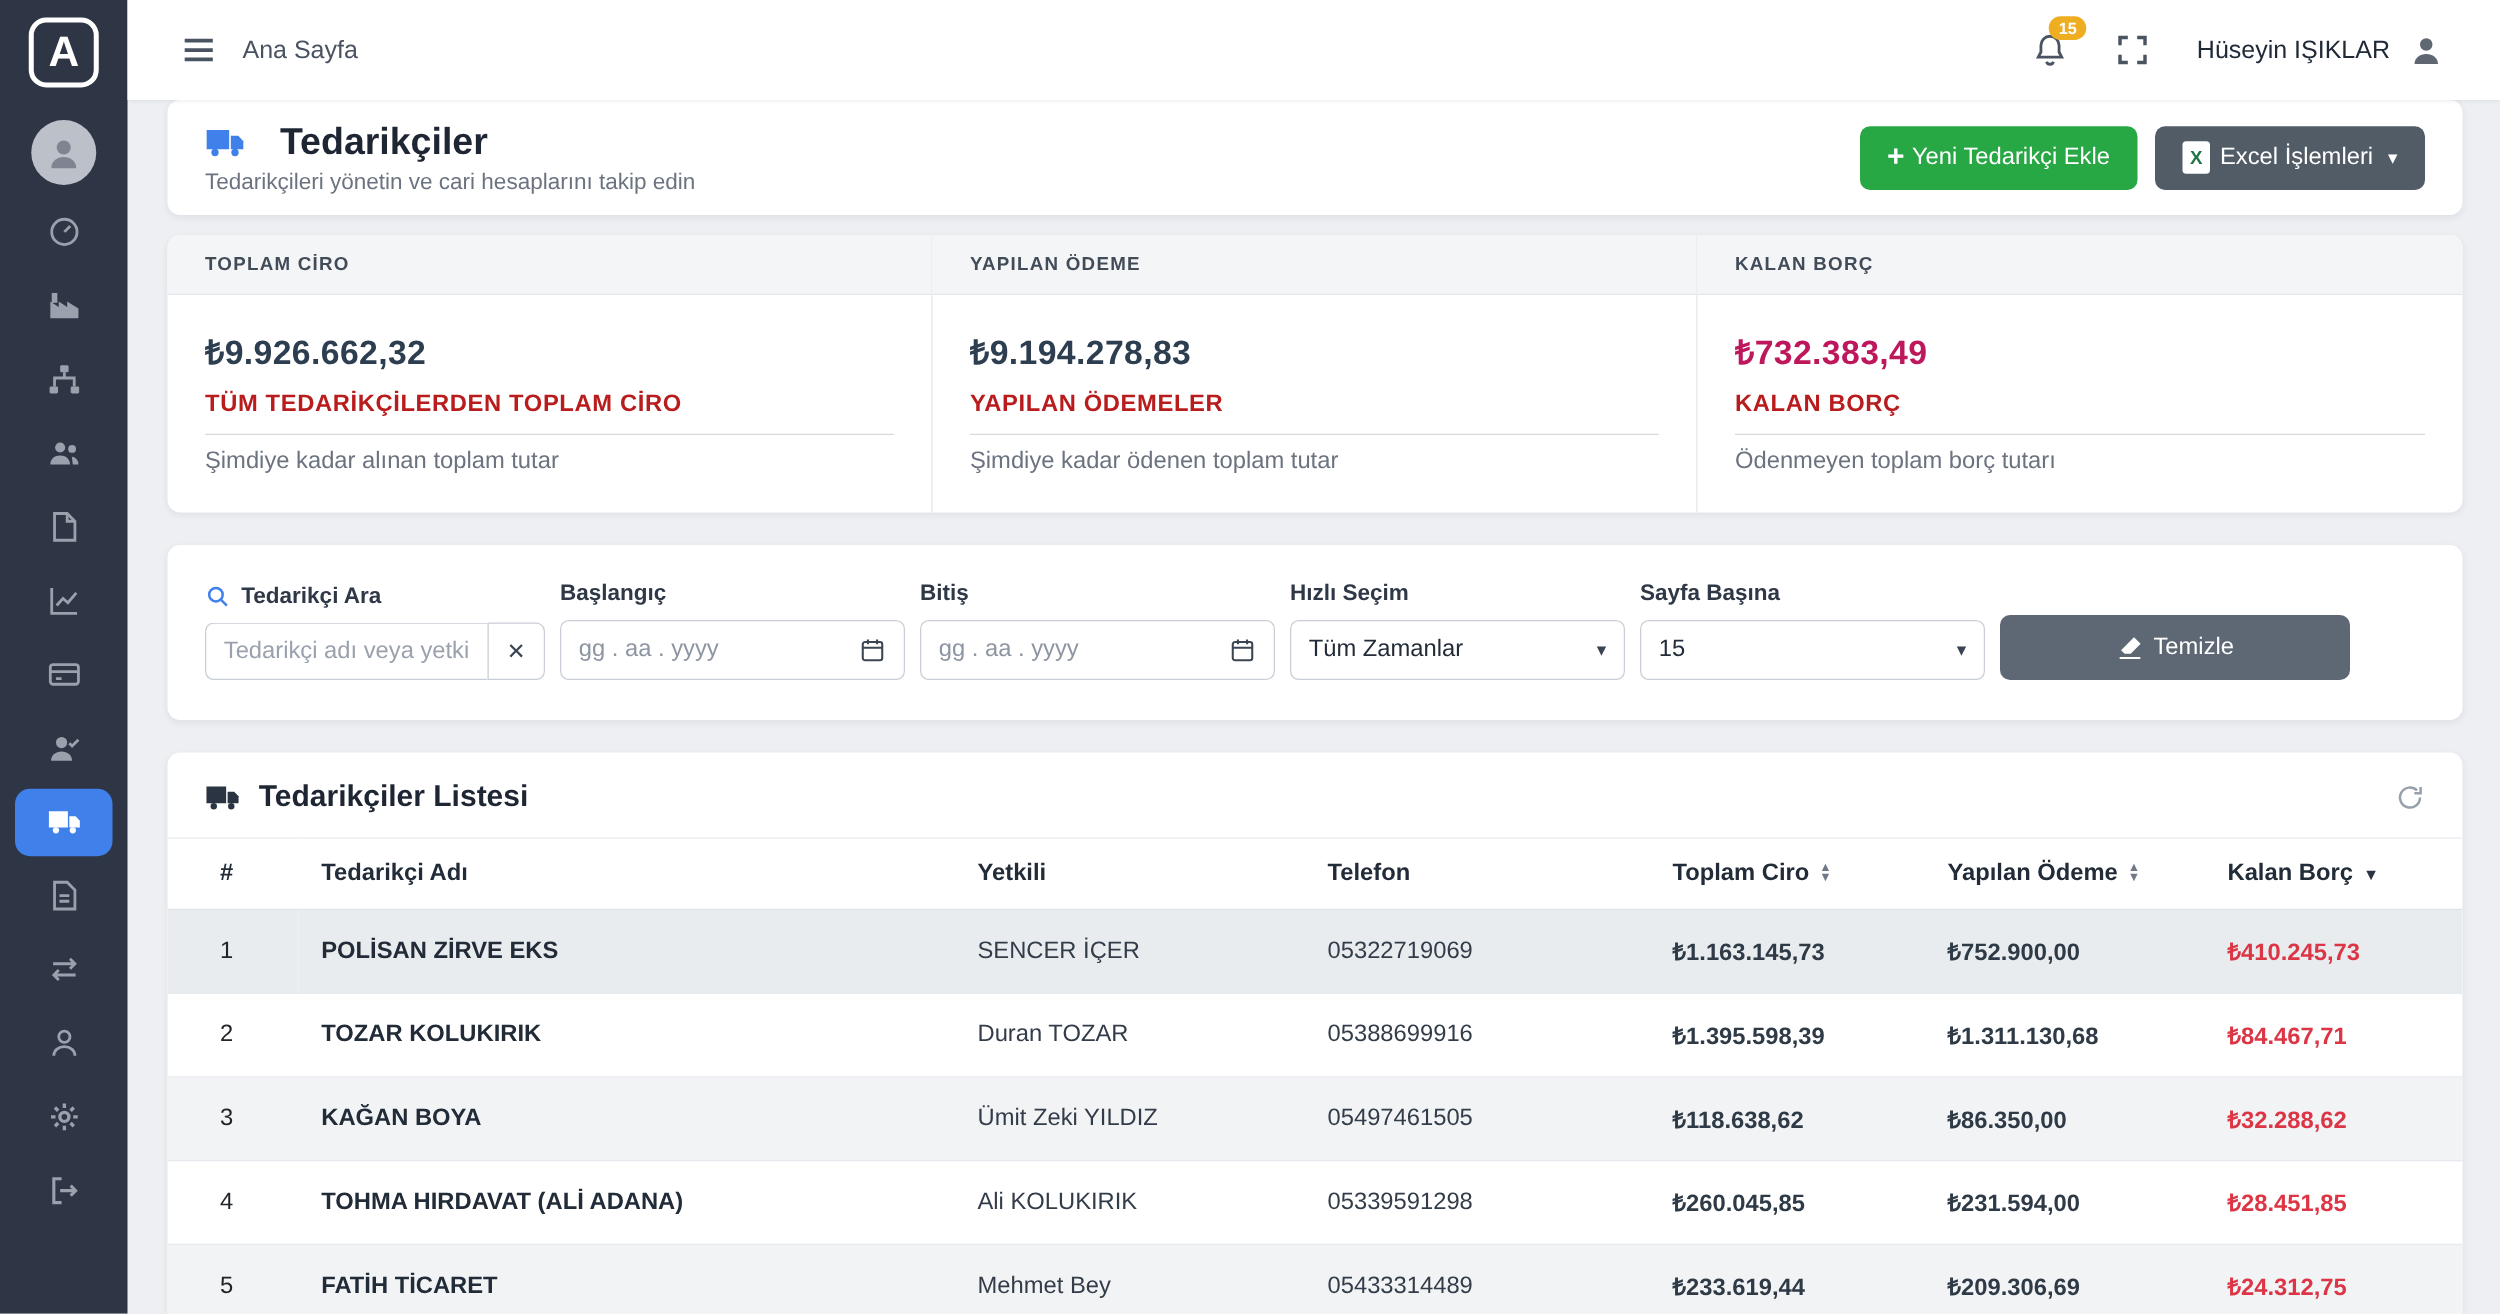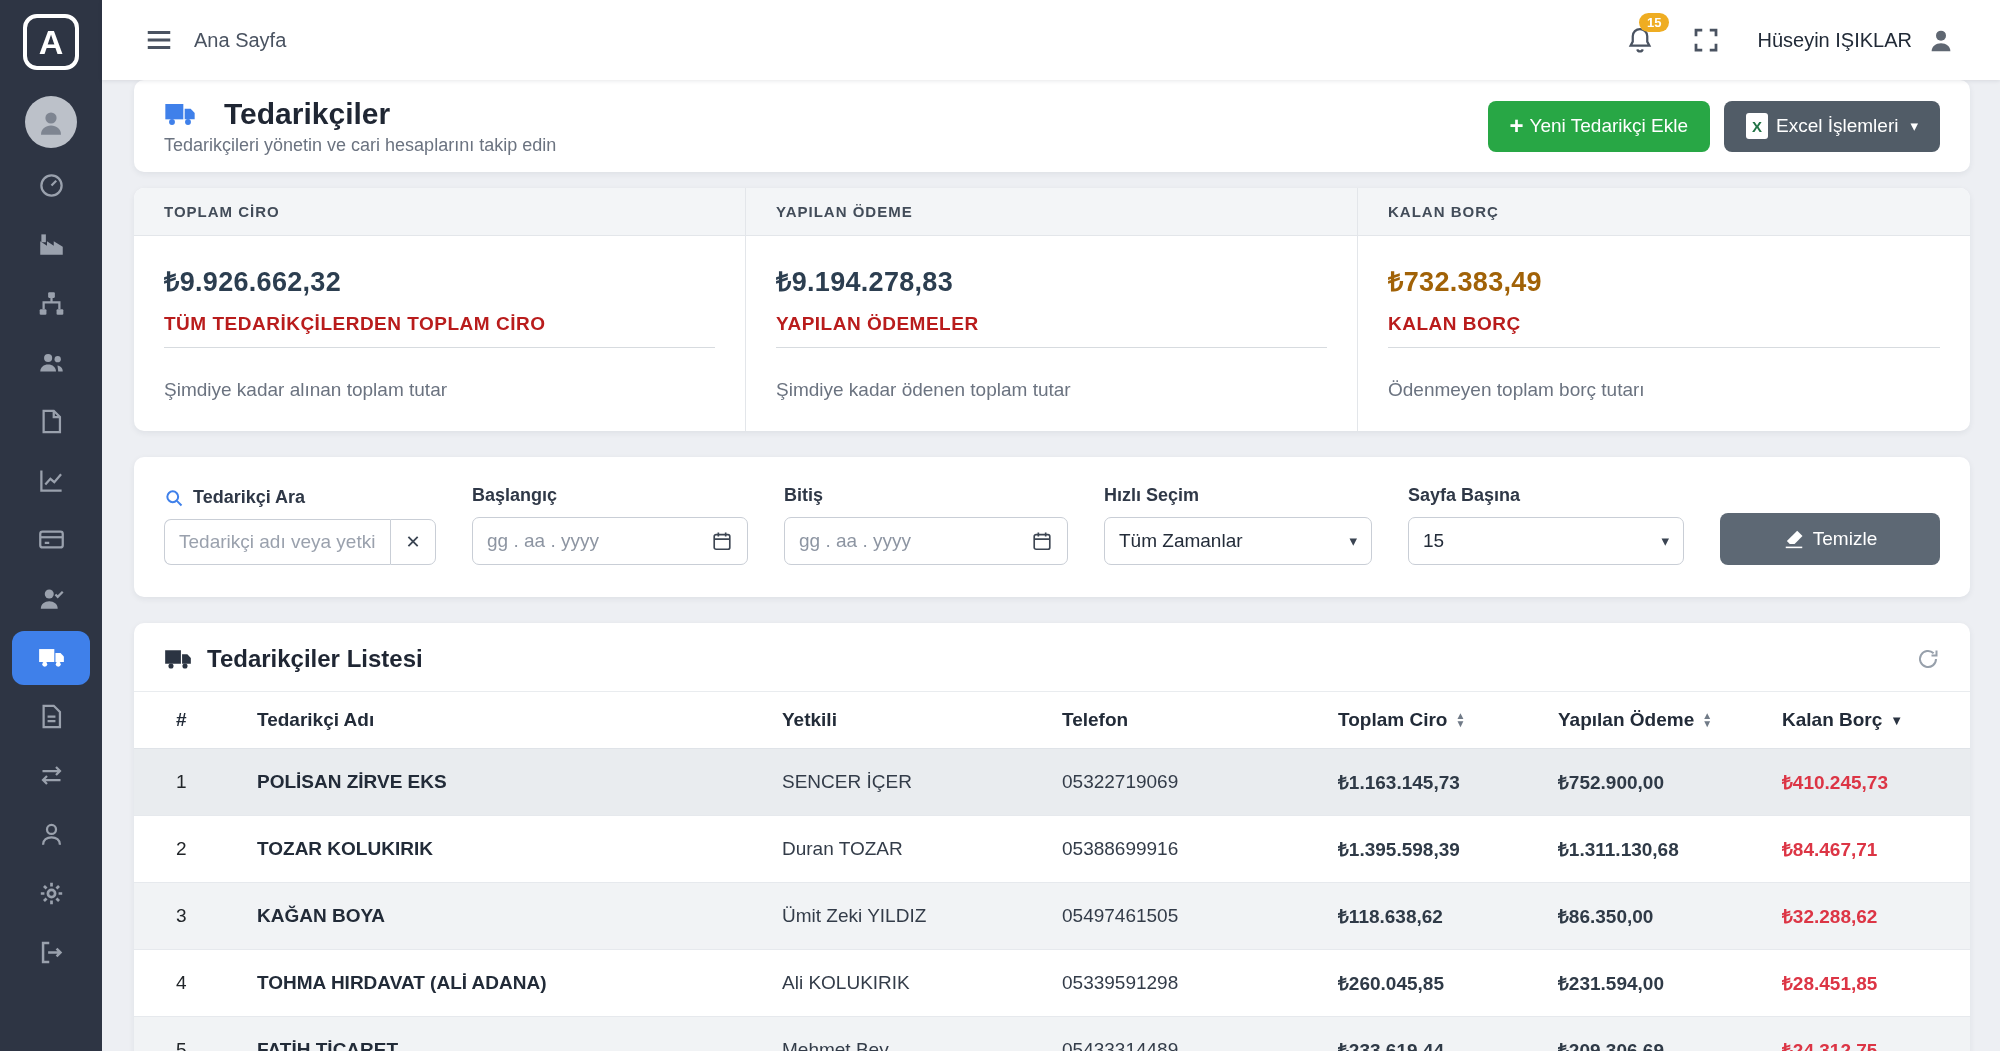--- a/index.html
+++ b/index.html
@@ -57,27 +57,27 @@
   .caret { font-size:15px; margin-left:4px; }
 
   
   .stats { margin-top:16px; display:grid; grid-template-columns:1fr 1fr 1fr; overflow:hidden; }
   .stat { border-right:1px solid #e3e6ea; }
   .stat:last-child { border-right:none; }
   .stat-head { background:#f3f5f7; border-bottom:1px solid #e3e6ea; padding:15px 30px;
     font-size:15px; font-weight:bold; letter-spacing:1px; color:#424c59; }
   .stat-body { padding:26px 30px 30px; }
   .stat-value { font-size:27px; font-weight:bold; color:#2c3e50; letter-spacing:.3px; }
-  .stat-value.red { color:#a16207; }
+  .stat-value.red { color:#be185d; }
   .stat-label { font-size:19px; font-weight:bold; color:#b91c1c; letter-spacing:.5px;
     margin-top:14px; padding-bottom:12px; border-bottom:1px solid #d7dbdf; }
-  .stat-desc { font-size:19px; color:#6b7380; margin-top:31px; }
+  .stat-desc { font-size:19px; color:#6b7380; margin-top:10px; }
 
   
-  .filters { margin-top:26px; padding:28px 30px 32px; display:flex; gap:36px; align-items:flex-end; }
+  .filters { margin-top:26px; padding:28px 30px 32px; display:flex; gap:12px; align-items:flex-end; }
   .fgroup { display:flex; flex-direction:column; gap:11px; }
   .flabel { font-size:18px; font-weight:bold; color:#2f3847; display:flex; align-items:center; gap:9px; }
   .flabel svg { width:20px; height:20px; display:block; }
   .control { height:48px; border:1px solid #c9ced6; border-radius:7px; background:#fff;
     display:flex; align-items:center; justify-content:space-between; padding:0 14px;
     font-size:19px; color:#8d95a2; cursor:pointer; }
   .control svg { width:22px; height:22px; color:#3c4552; display:block; }
   .search-row { display:flex; }
   input.search-input { width:226px; height:46px; border:1px solid #c9ced6; border-right:none;
     border-radius:7px 0 0 7px; padding:0 14px; font-size:19px; font-family:inherit; color:#2b3442; outline:none; }

